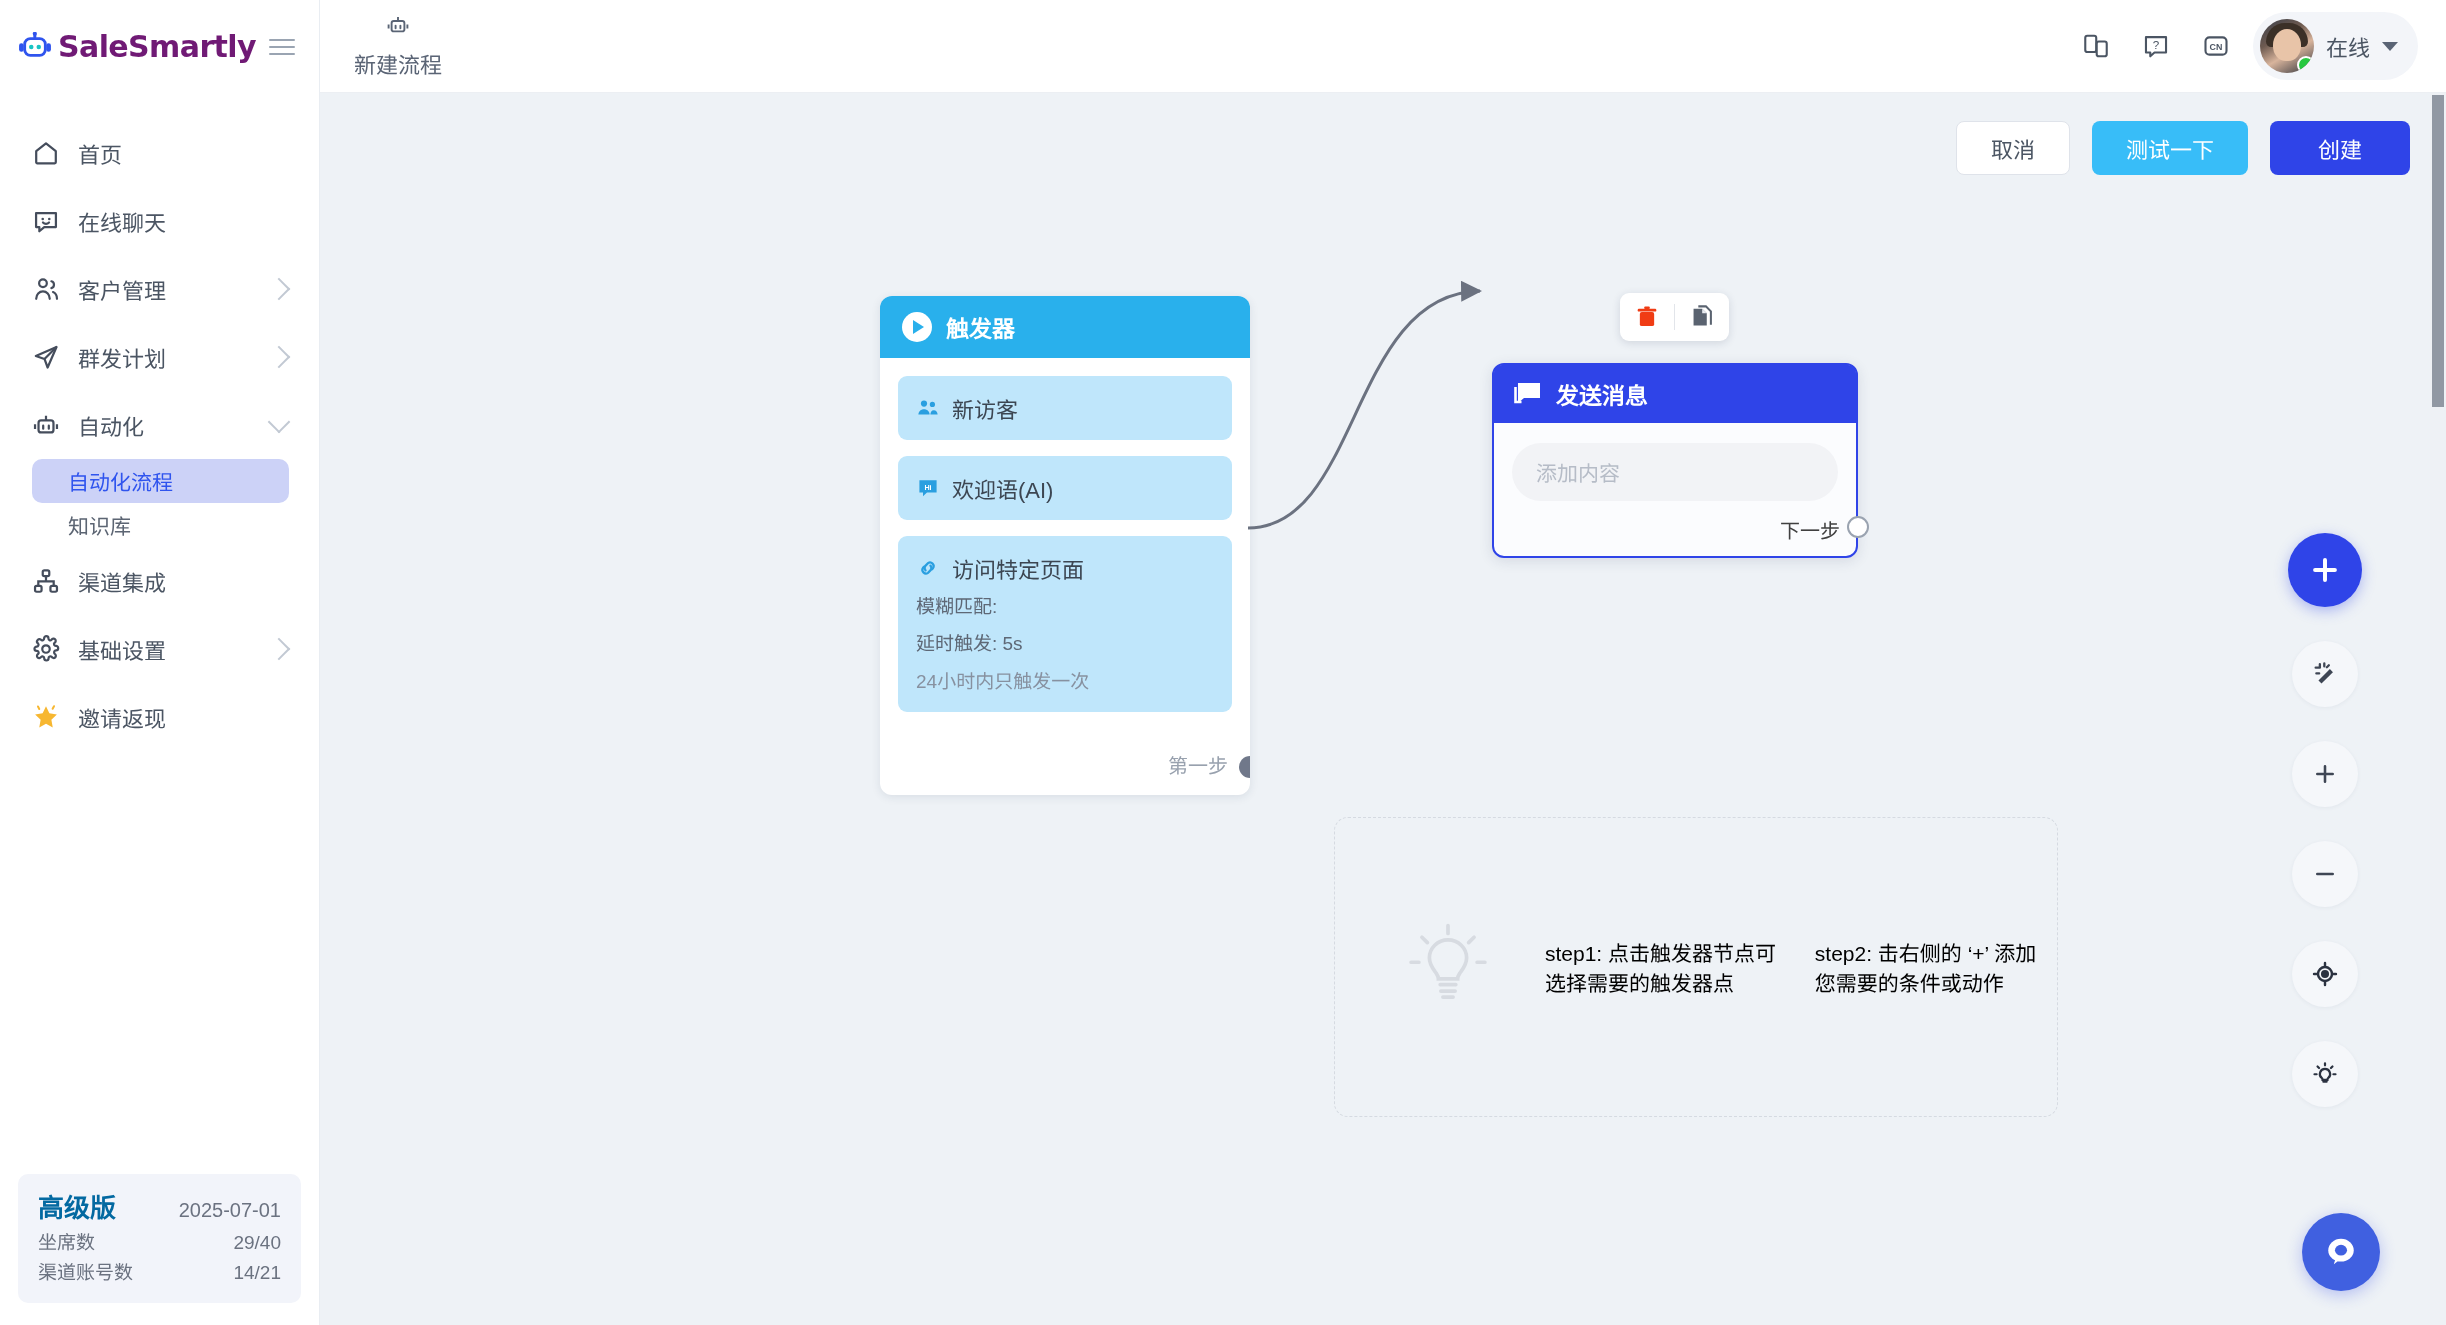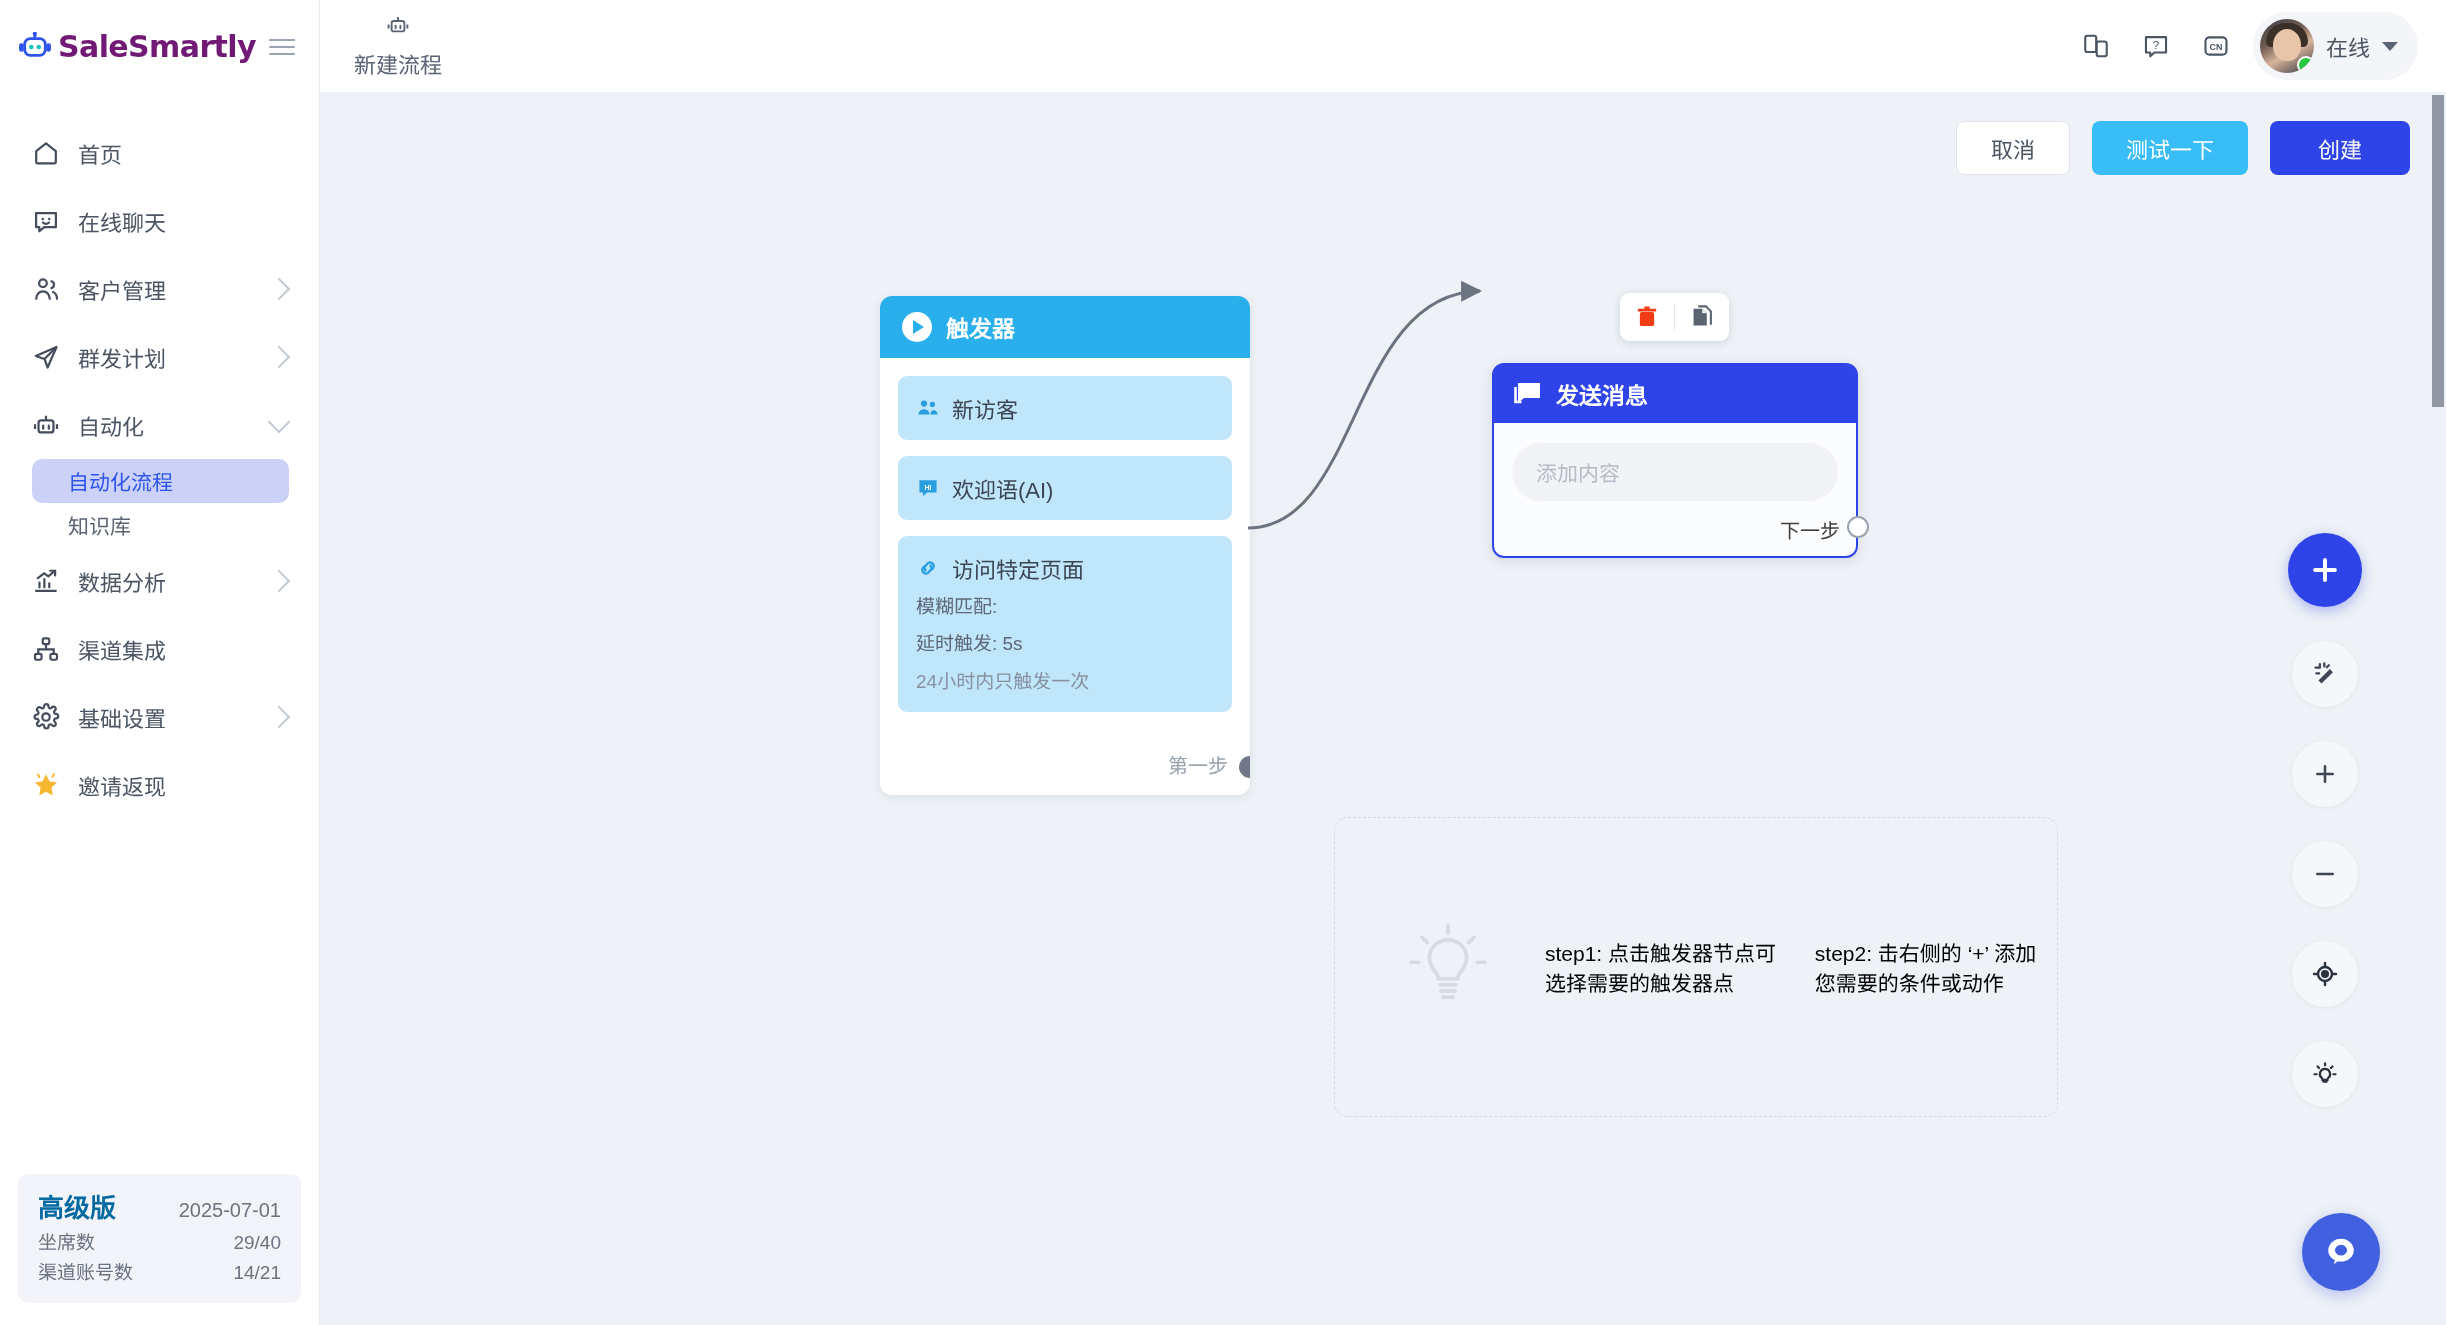--- a/index.html
+++ b/index.html
@@ -288,32 +288,20 @@
         <span class="chev down"></span>
       </div>
 
       <div class="sub-item active">
         <span>自动化流程</span>
       </div>
       <div class="sub-item">
         <span>知识库</span>
       </div>
 
-      <div class="nav-item">
-        <span class="ico">
-          <svg viewBox="0 0 24 24" width="28" height="28" fill="none" stroke="#454d5c" stroke-width="1.9" stroke-linecap="round">
-            <path d="M3.4 20.4h17"></path>
-            <path d="M6.4 17.4v-4M10.6 17.4v-7M14.8 17.4v-3.4"></path>
-            <path d="M5 9.6 10.4 5.4l3.6 2.6 5.6-4.6"></path>
-            <path d="M15.6 3.2h4.2v4"></path>
-          </svg>
-        </span>
-        <span class="lbl">数据分析</span>
-        <span class="chev"></span>
-      </div>
 
       <div class="nav-item">
         <span class="ico">
           <svg viewBox="0 0 24 24" width="28" height="28" fill="none" stroke="#454d5c" stroke-width="1.9" stroke-linecap="round">
             <rect x="9.2" y="2.8" width="5.6" height="5" rx="1.4"></rect>
             <rect x="2.6" y="16.2" width="5.6" height="5" rx="1.4"></rect>
             <rect x="15.8" y="16.2" width="5.6" height="5" rx="1.4"></rect>
             <path d="M12 7.8v4.6M5.4 16.2v-3.8h13.2v3.8"></path>
           </svg>
         </span>

